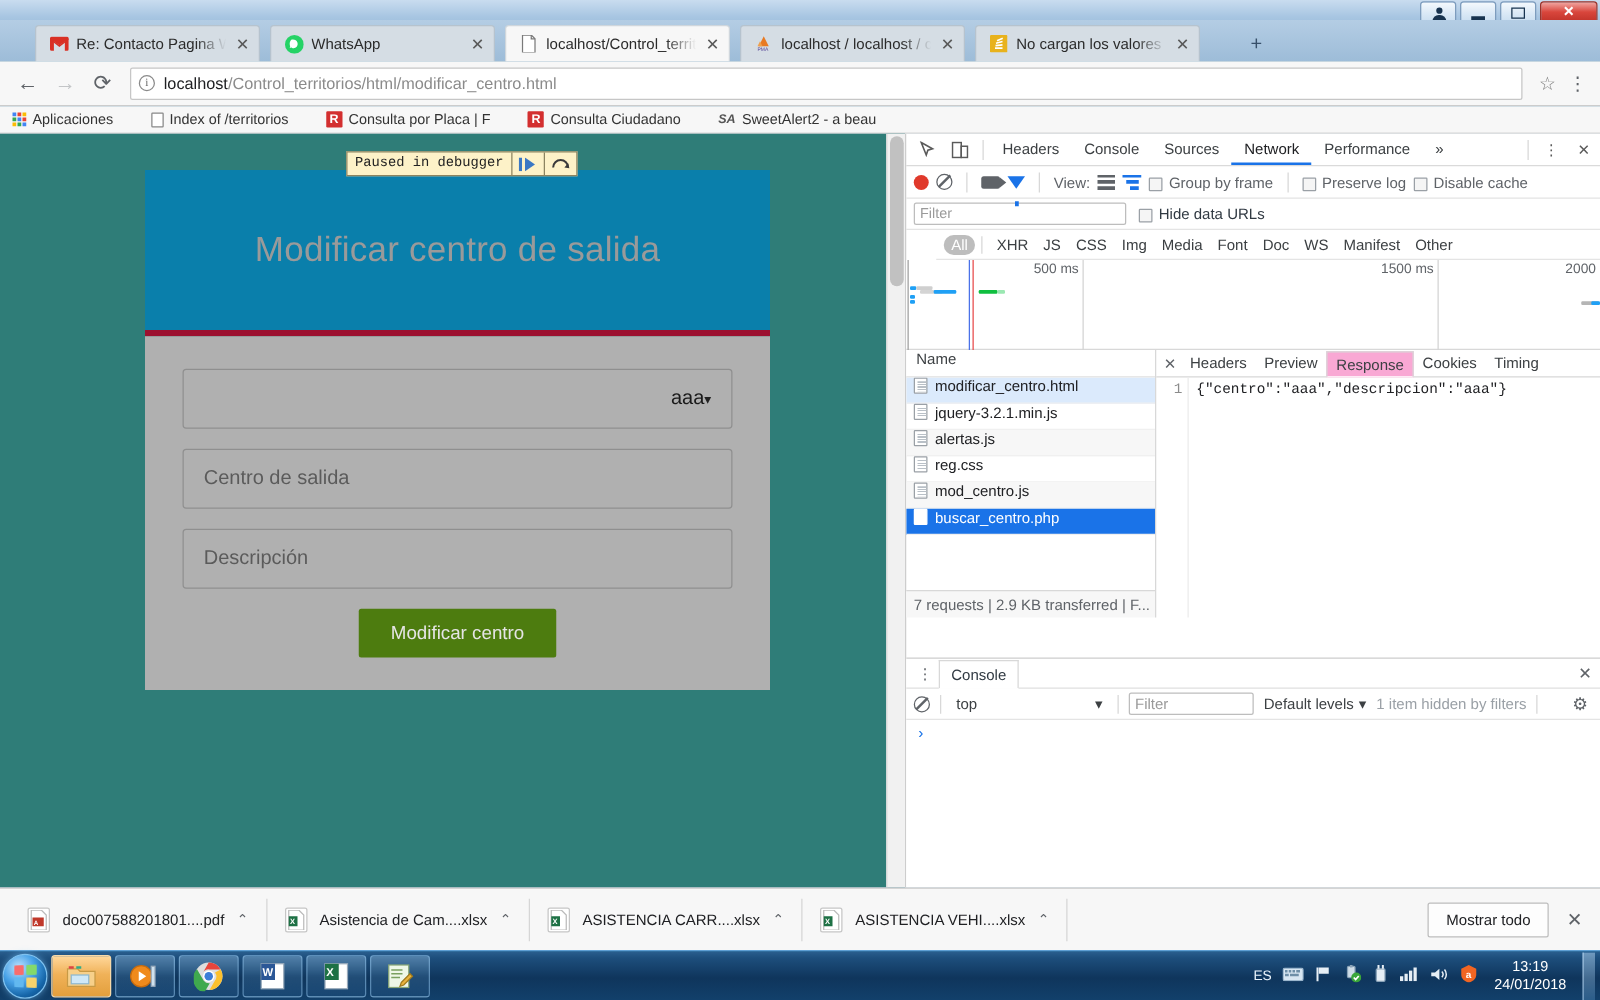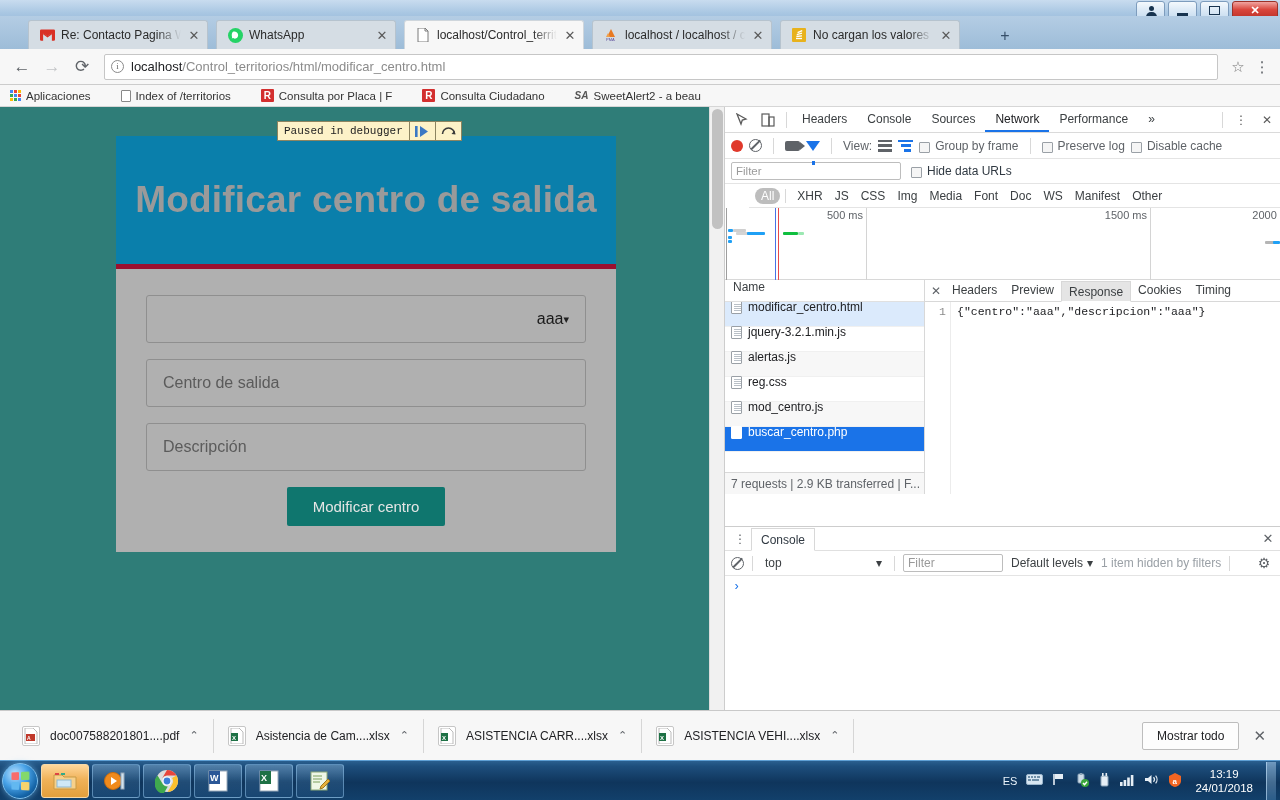--- a/index.html
+++ b/index.html
@@ -136,39 +136,39 @@
   .debug-banner .label { padding: 0 6px; display:flex;align-items:center; }
   .debug-banner .dbtn { width: 26px; border-left: 1px solid #8c8460; display:flex;align-items:center;justify-content:center;}
   .card {
     position: absolute; left: 116px; top: 29px; width: 500px;
   }
   .card-head {
     background: #0a7fab; height: 128px;
     display: flex; align-items: center; justify-content: center;
   }
   .card-head h1 {
-    margin: 0; font-size: 37px; font-weight: bold; color: #9a9a9a;
+    margin: 0; font-size: 28px; font-weight: normal; color: #9a9a9a;
     letter-spacing: .2px;
   }
   .card-rule { height: 5px; background: #9c102f; }
   .card-body {
     background: #b0b0b0; padding: 26px 30px 26px 30px;
   }
   .field {
     width: 100%; height: 48px; margin-bottom: 16px;
     border: 1px solid #8f8f8f; border-radius: 3px;
     background: transparent;
     display: flex; align-items: center; padding: 0 16px;
     font-size: 16px; color: #5b5b5b;
   }
   .field.select { justify-content: flex-end; color: #1a1a1a; }
   .field.select .caret { font-size: 11px; color: #222; }
   .btn-primary {
     display:block; margin: 8px auto 0 auto;
-    background: #0f766e; color: #e5e5e5; border: none;
+    background: #4d7c0f; color: #e5e5e5; border: none;
     padding: 11px 26px; font-size: 15px; border-radius: 2px;
     font-family: "Liberation Sans", sans-serif;
   }
   .page-scrollbar {
     position: absolute; right: 0; top: 0; width: 15px; height: 603px;
     background: #f1f1f1; border-left: 1px solid #dcdcdc;
   }
   .page-scrollbar .thumb { position:absolute; left:2px; top: 2px; width: 11px; height: 120px; background:#c1c1c1; border-radius:6px;}
 
   
@@ -228,34 +228,34 @@
   }
   .ov-tick { position:absolute; top:0; height:72px; border-right:1px solid #d4d4d4; }
   .ov-tick span { position:absolute; right:3px; top:1px; font-size:11px; color:#5f6368; }
   .ov-bar { position:absolute; height:3px; border-radius:1px; }
   .ov-vline { position:absolute; top:0; width:1px; height:72px; }
 
   .dt-split { display: flex; height: 214px; }
   .req-pane { width: 200px; border-right: 1px solid #d8d8d8; display:flex;flex-direction:column; }
   .req-head { height: 22px; border-bottom:1px solid #e0e0e0; display:flex;align-items:flex-start;padding:0 8px;color:#3c4043;background:#fff;}
   .req-list { flex:1 1 auto; overflow:hidden; }
-  .req-row { height: 21px; display:flex;align-items:flex-end;gap:6px;padding:12px 6px; border-bottom:1px solid #f0f0f0;color:#202124;}
+  .req-row { height: 21px; display:flex;align-items:flex-start;gap:6px;padding:0 6px; border-bottom:1px solid #f0f0f0;color:#202124;}
   .req-row.alt { background: #f7f7f7; }
   .req-row.sel-light { background: #dbeafc; }
   .req-row.sel { background: #1a73e8; color:#fff; }
   .fileicon { width:11px;height:13px;border:1px solid #9aa0a6;background:#fff;border-radius:1px;position:relative;flex:0 0 11px;}
   .fileicon.lines::after{content:"";position:absolute;left:1.5px;top:2px;width:7px;height:8px;
     background: repeating-linear-gradient(180deg,#b9c0c7 0 1px,transparent 1px 2px);}
   .req-row.sel .fileicon { border-color:#fff; }
   .req-foot { height: 22px; border-top:1px solid #d8d8d8; display:flex;align-items:center;padding:0 6px;color:#5f6368;background:#f7f7f7;white-space:nowrap;overflow:hidden;}
   .detail-pane { flex:1 1 auto; display:flex;flex-direction:column;}
   .detail-tabs { height:22px; display:flex;align-items:center;gap:0;border-bottom:1px solid #d8d8d8;padding-left:2px;}
   .detail-tabs .x { width:18px;text-align:center;color:#5f6368;}
   .dtab { padding: 0 7px; height:21px; line-height:21px; color:#3c4043; white-space:nowrap;}
-  .dtab.sel { background:#e5e5e5; border:1px solid #d8d8d8; border-bottom:1px solid #fff; margin-bottom:-1px; }
+  .dtab.sel { background:#f9a8d4; border:1px solid #d8d8d8; border-bottom:1px solid #fff; margin-bottom:-1px; }
   .resp-body { flex:1 1 auto; display:flex; font-family:"Liberation Mono", monospace; font-size:11.5px; }
   .gutter { width: 26px; text-align:right; padding: 3px 4px 0 0; color:#8b8b8b; border-right:1px solid #ececec;}
   .respcode { padding: 3px 0 0 6px; color:#202124; }
 
   .console-drawer {
     position:absolute; left:0; bottom:0; width:556px; height:184px;
     border-top: 1px solid #cdcdcd; background:#fff;
   }
   .cd-tabs { height: 24px; display:flex;align-items:center;gap:0;border-bottom:1px solid #e0e0e0;padding-left:4px;}
   .cd-kebab { width:22px; text-align:center; color:#5f6368; }

